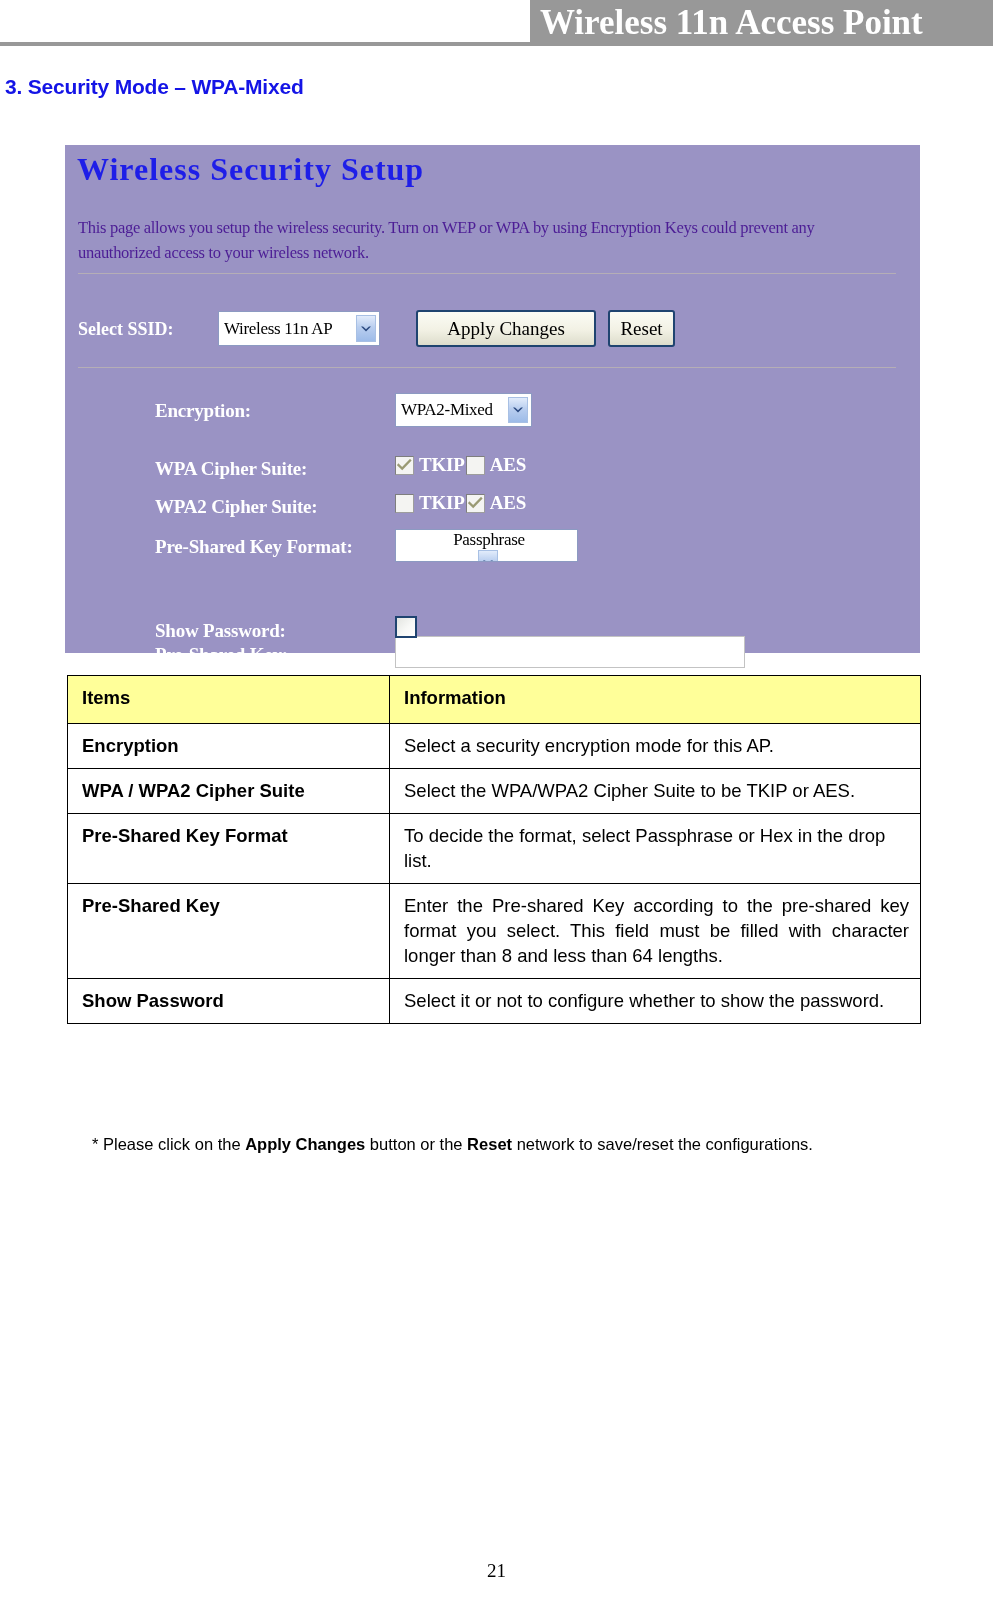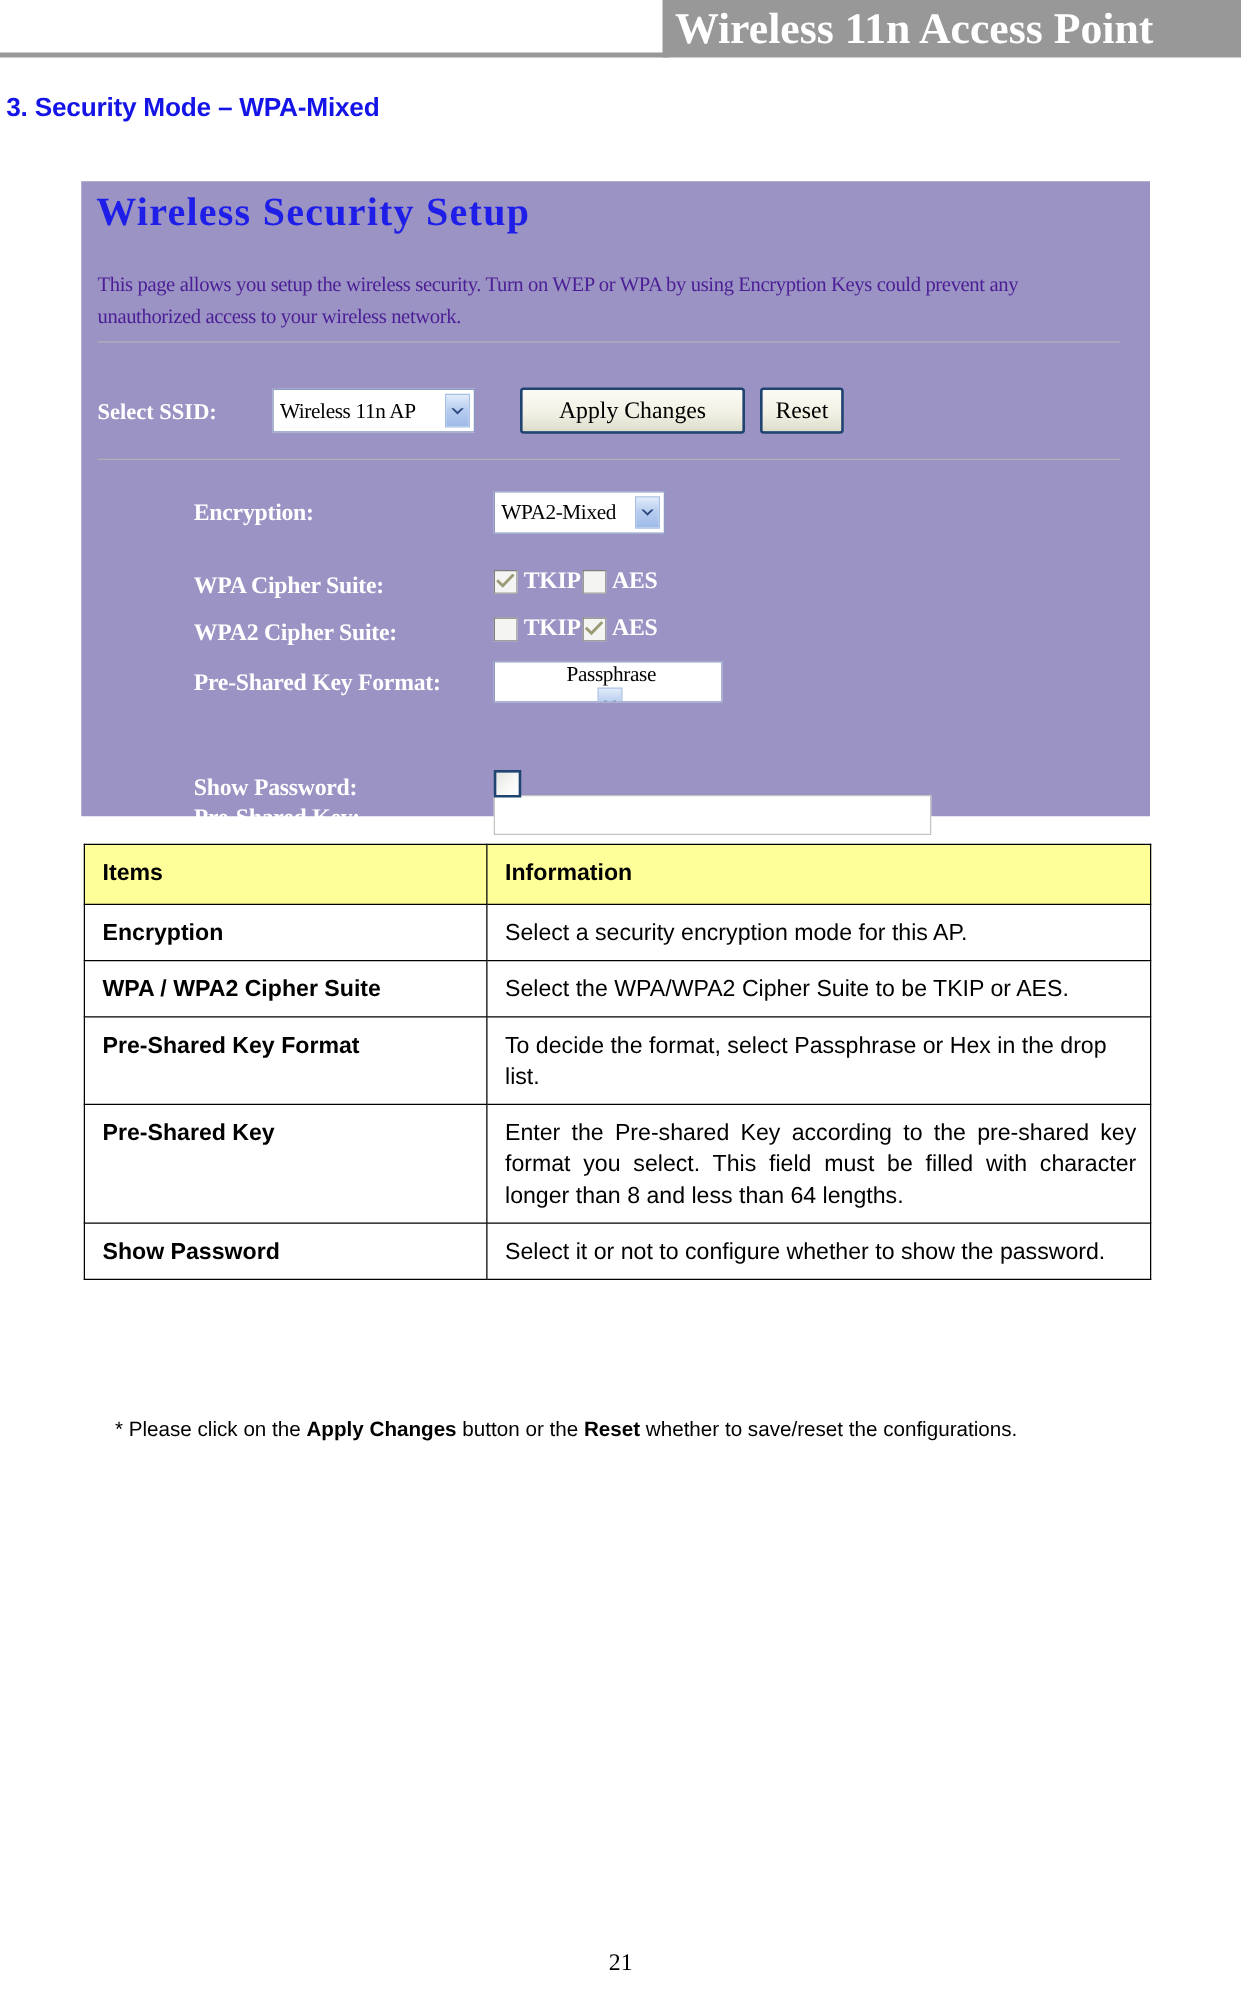--- a/index.html
+++ b/index.html
@@ -499,16 +499,16 @@
       <td class="desc-cell">Enter the Pre-shared Key according to the pre-shared key format you select. This field must be filled with character longer than 8 and less than 64 lengths.</td>
     </tr>
     <tr>
       <td class="item-cell">Show Password</td>
       <td class="desc-cell">Select it or not to configure whether to show the password.</td>
     </tr>
   </tbody>
 </table>
 
 <div class="footnote">
-  <span>* Please click on the </span><b>Apply Changes</b><span> button or the </span><b>Reset</b><span> whether to save/reset the configurations.</span>
+  <span>* Please click on the </span><b>Apply Changes</b><span> button or the </span><b>Reset</b><span> network to save/reset the configurations.</span>
 </div>
 
 <div class="page-number">21</div>
 
 </body></html>

